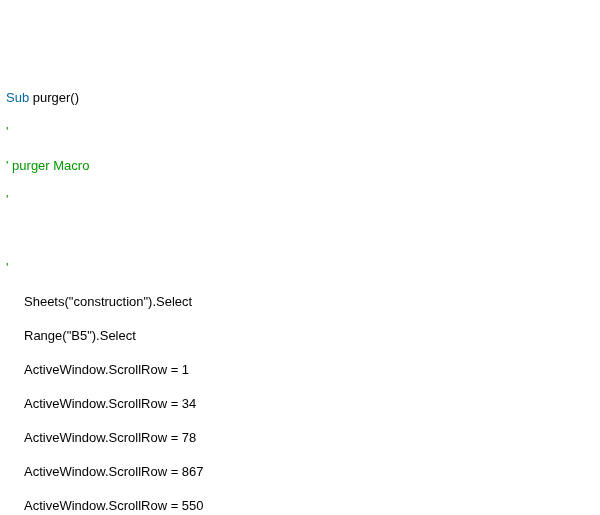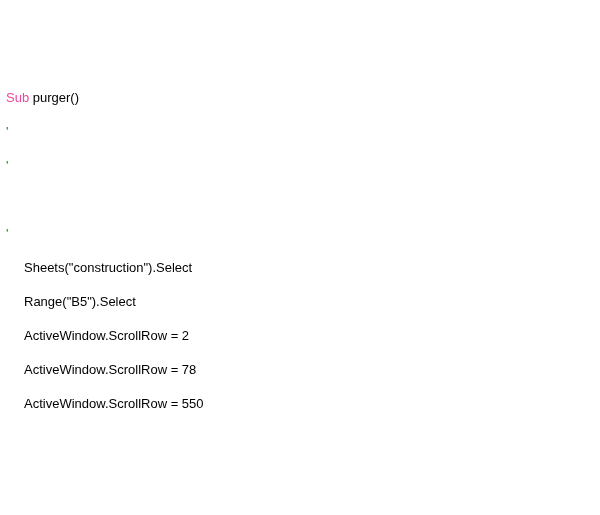--- a/index.html
+++ b/index.html
@@ -8,39 +8,42 @@
     font-family: Arial, Helvetica, sans-serif;
     font-size: 13px;
     line-height: 17px;
     background: #fff;
     color: #000;
     white-space: pre;
     width: 600px;
     box-sizing: border-box;
   }
   .line { display: block; }
-  .kw { color: #ec4899; }
+  .kw { color: #0369a1; }
   .comment { color: #009900; }
   .ind1 { display: inline-block; width: 18px; }
 </style>
 </head>
 <body>
 
 
 
 <div>
 <span class="line">​<span class="kw">Sub</span><span> purger()</span></span>
 <span class="line">​<span class="comment">'</span></span>
+<span class="line">​<span class="comment">'</span><span class="comment"> purger Macro</span></span>
 <span class="line">​<span class="comment">'</span></span>
 <span class="line">​</span>
 <span class="line">​<span class="comment">'</span></span>
 <span class="line"><span class="ind1"></span><span>Sheets("construction").Select</span></span>
 <span class="line"><span class="ind1"></span><span>Range("B5").Select</span></span>
-<span class="line"><span class="ind1"></span><span>ActiveWindow.ScrollRow = 2</span></span>
+<span class="line"><span class="ind1"></span><span>ActiveWindow.ScrollRow = 1</span></span>
+<span class="line"><span class="ind1"></span><span>ActiveWindow.ScrollRow = 34</span></span>
 <span class="line"><span class="ind1"></span><span>ActiveWindow.ScrollRow = 78</span></span>
+<span class="line"><span class="ind1"></span><span>ActiveWindow.ScrollRow = 867</span></span>
 <span class="line"><span class="ind1"></span><span>ActiveWindow.ScrollRow = 550</span></span>
 
 
 
 
 
 
 
 
 

